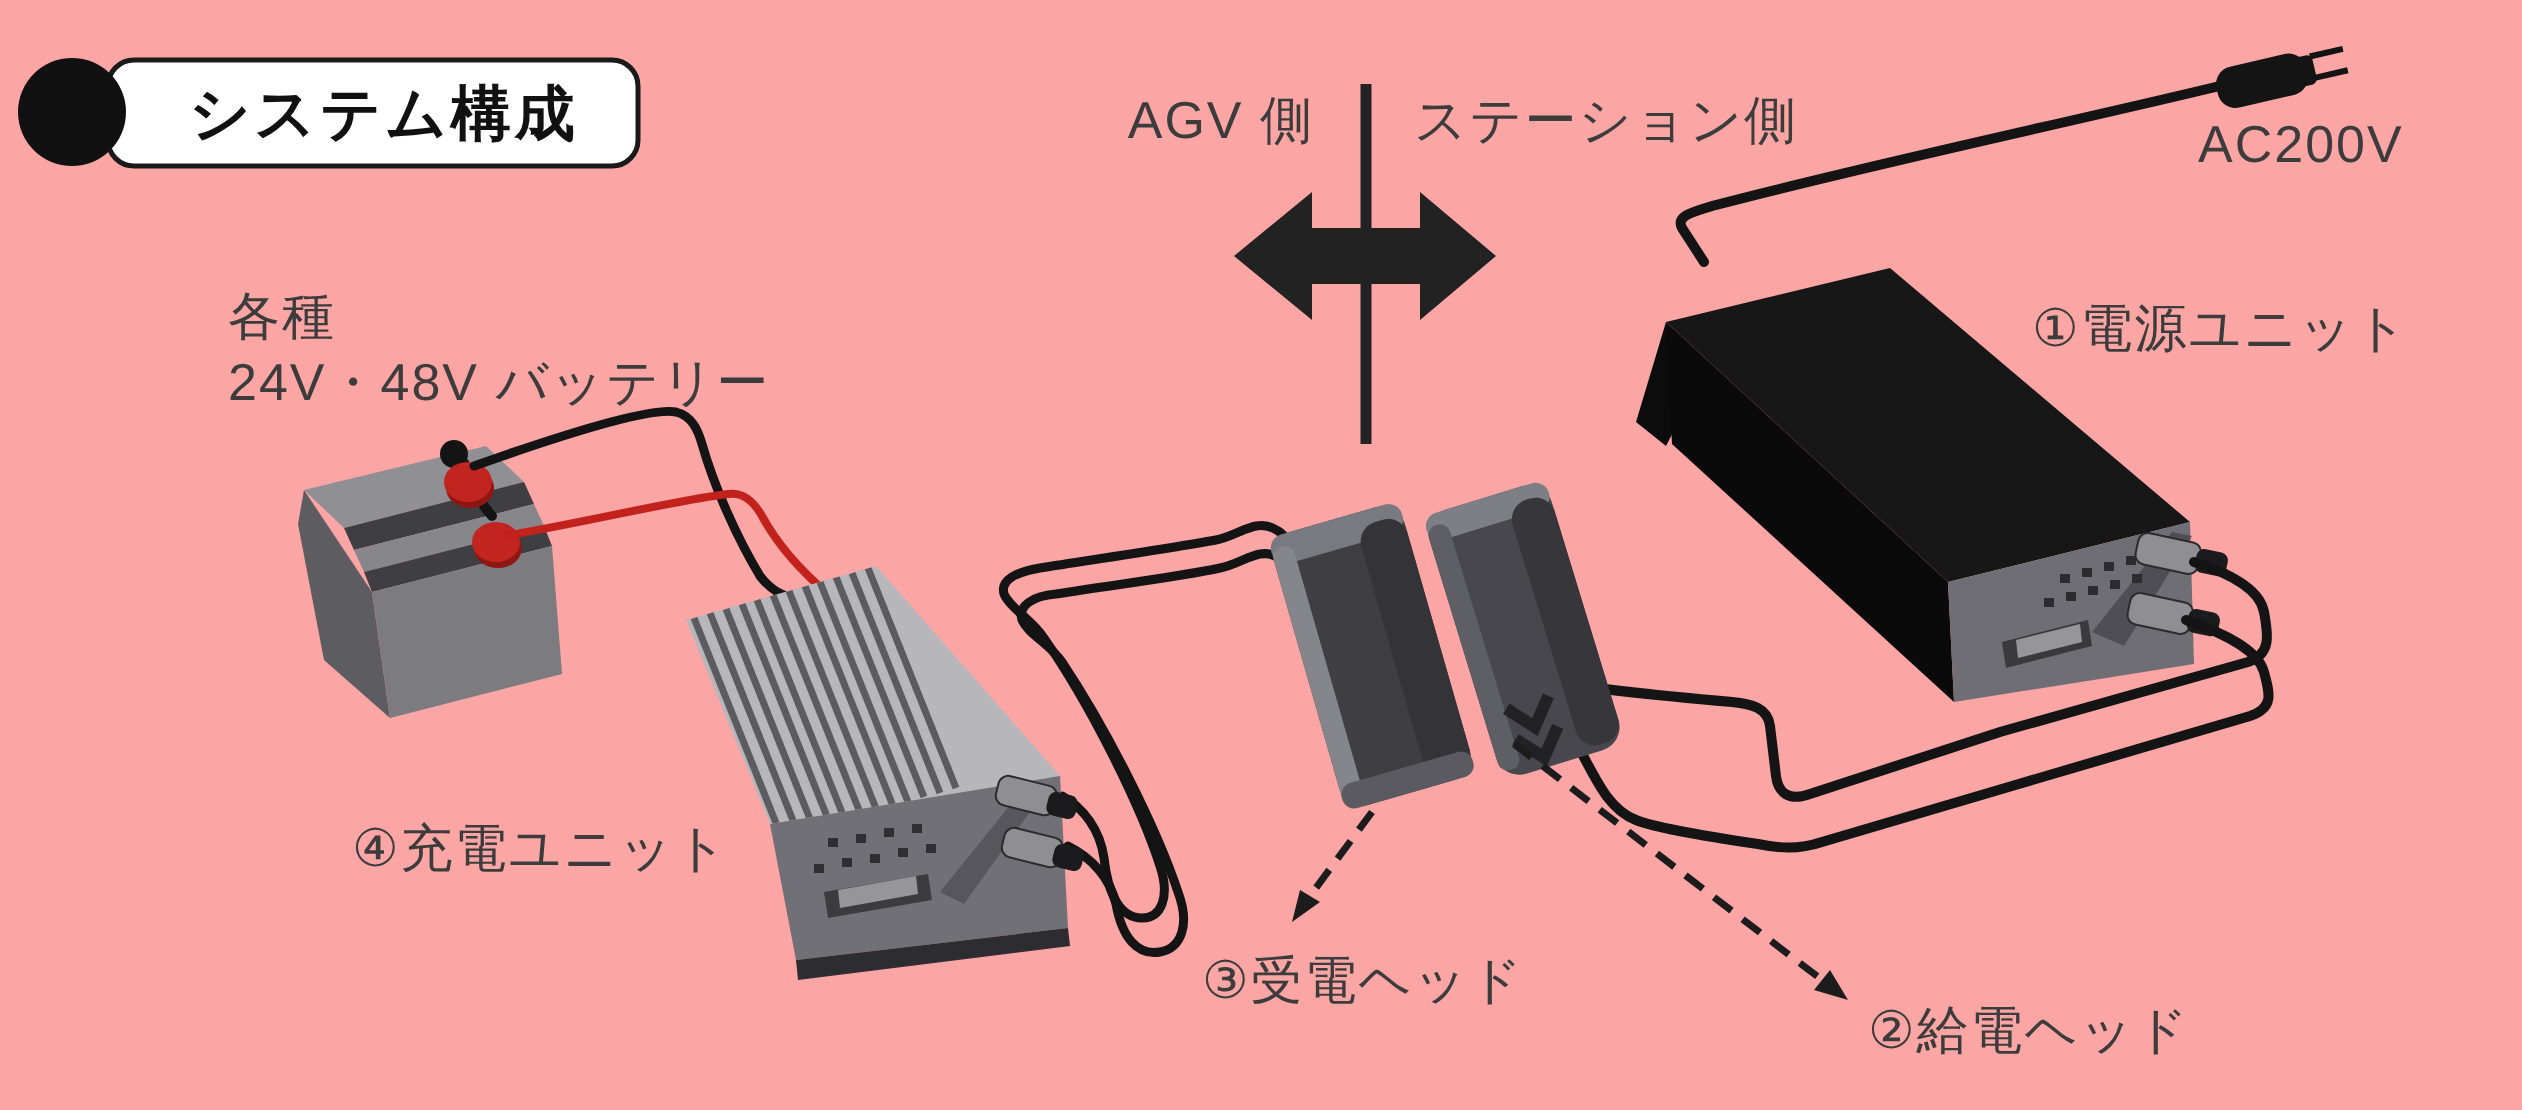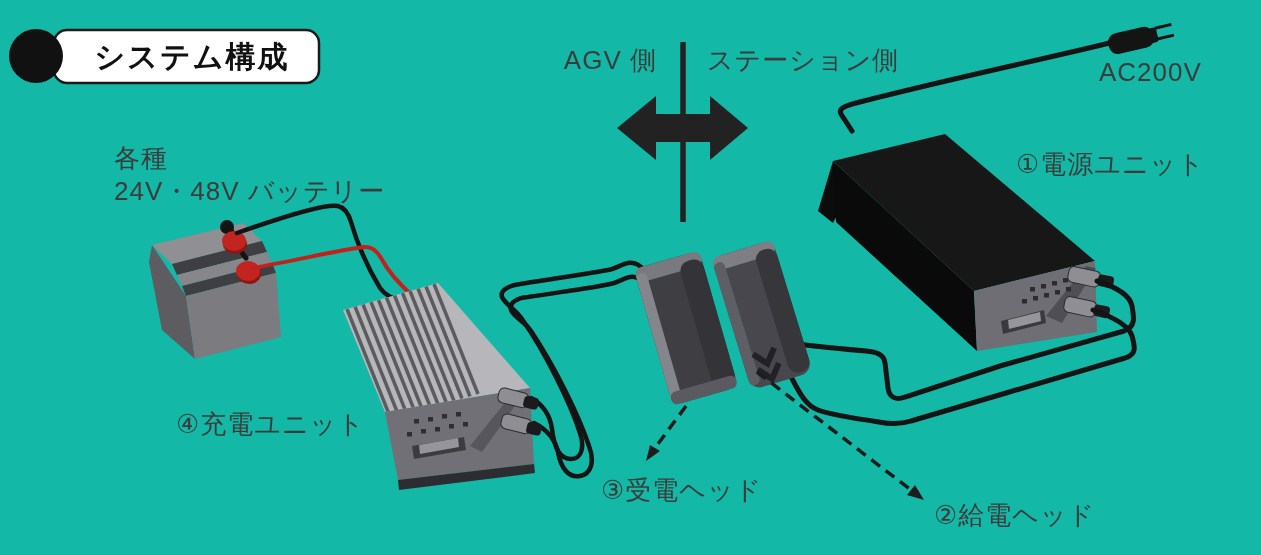--- a/index.html
+++ b/index.html
@@ -1,16 +1,16 @@
 <!DOCTYPE html>
 <html><head>
 <meta charset="utf-8">
 <style>
   html,body{margin:0;padding:0;background:#ffffff;}
-  .stage{position:relative;width:1261px;height:555px;background:#14b8a6;overflow:hidden;
+  .stage{position:relative;width:1261px;height:555px;background:#fca5a5;overflow:hidden;
          font-family:"Liberation Sans","DejaVu Sans",sans-serif;}
   svg{display:block}
   text{font-family:"Liberation Sans","DejaVu Sans",sans-serif;fill:#3c3c3c;}
   .lbl{font-size:26px;letter-spacing:1px;}
   .title-txt{font-size:30px;font-weight:bold;fill:#111;letter-spacing:2px;}
 </style>
 </head>
 <body>
 
 <div class="stage">

